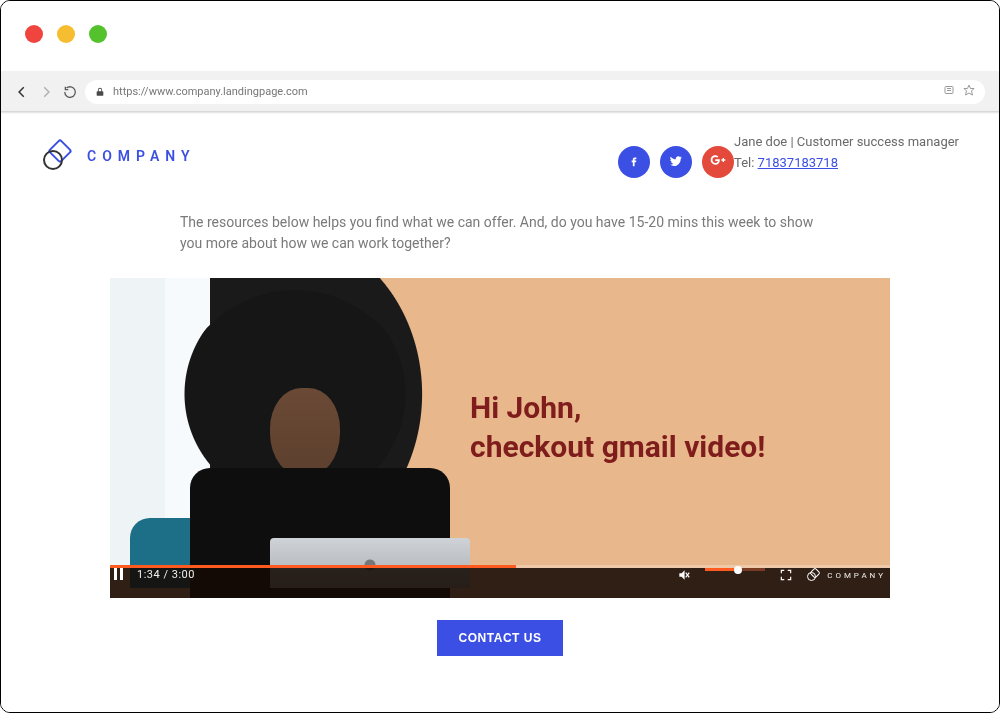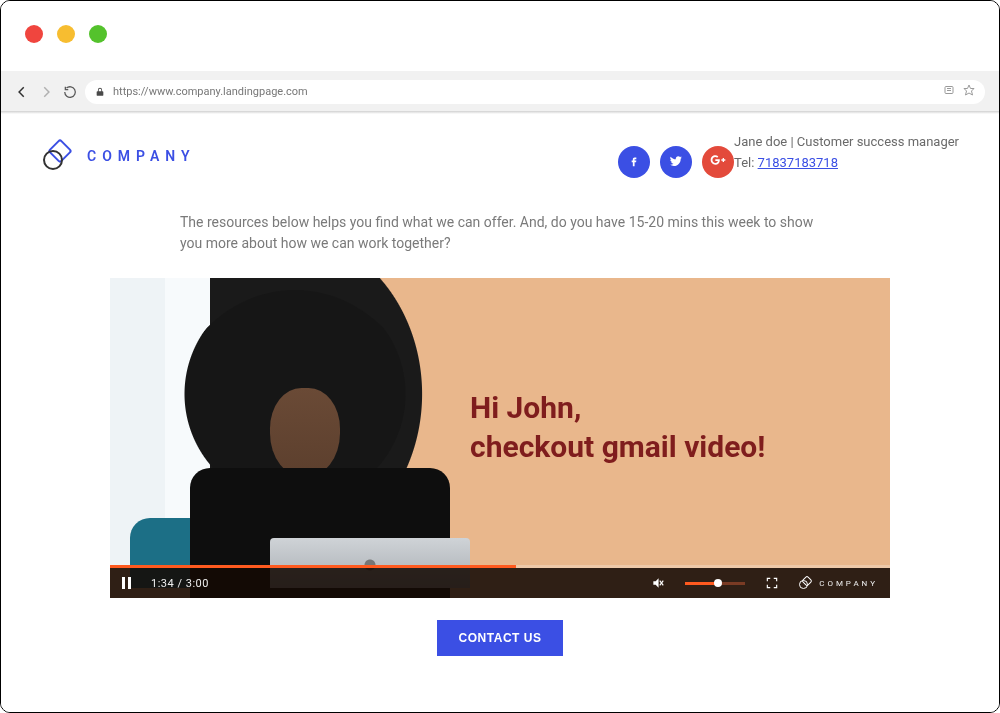--- a/index.html
+++ b/index.html
@@ -94,22 +94,22 @@
   }
   .overlay-text {
     position: absolute; right: 40px; top: 110px; width: 380px; text-align: left;
     color: #7f1d1d; font-weight: 700; font-size: 30px; line-height: 1.3;
   }
   .overlay-text .l2 { display:block; }
   .progress { position: absolute; left: 0; right: 0; bottom: 30px; height: 3px; background: rgba(255,255,255,0.25); }
   .progress .fill { height: 100%; width: 52%; background: #ff5a1f; }
   .controls {
     position: absolute; left: 0; right: 0; bottom: 0; height: 30px;
-    background: rgba(20, 10, 5, 0.88); color: #fff; display: flex; align-items: center;
-    padding: 0 12px; font-size: 11px; gap: 20px;
+    background: rgba(20, 10, 5, 0.88); color: #fff; display: flex; align-items: flex-start;
+    padding: 0 4px; font-size: 11px; gap: 14px;
   }
   .controls .pause { display: inline-flex; gap: 3px; }
   .controls .pause span { width: 3px; height: 12px; background: #fff; display: inline-block; }
   .controls .time { letter-spacing: 0.5px; color: #eee; }
   .controls .spacer { flex: 1; }
   .controls .vol { display: inline-flex; align-items: center; gap: 8px; }
   .controls .vol-track { width: 60px; height: 3px; background: #7a3b24; position: relative; }
   .controls .vol-fill { height: 3px; background: #ff5a1f; width: 55%; position: absolute; left: 0; top: 0; }
   .controls .vol-knob { width: 8px; height: 8px; background: #fff; border-radius: 50%; position: absolute; top: -2.5px; left: 55%; transform: translateX(-50%); }
   .controls .fs, .controls .mute { display: inline-flex; }

